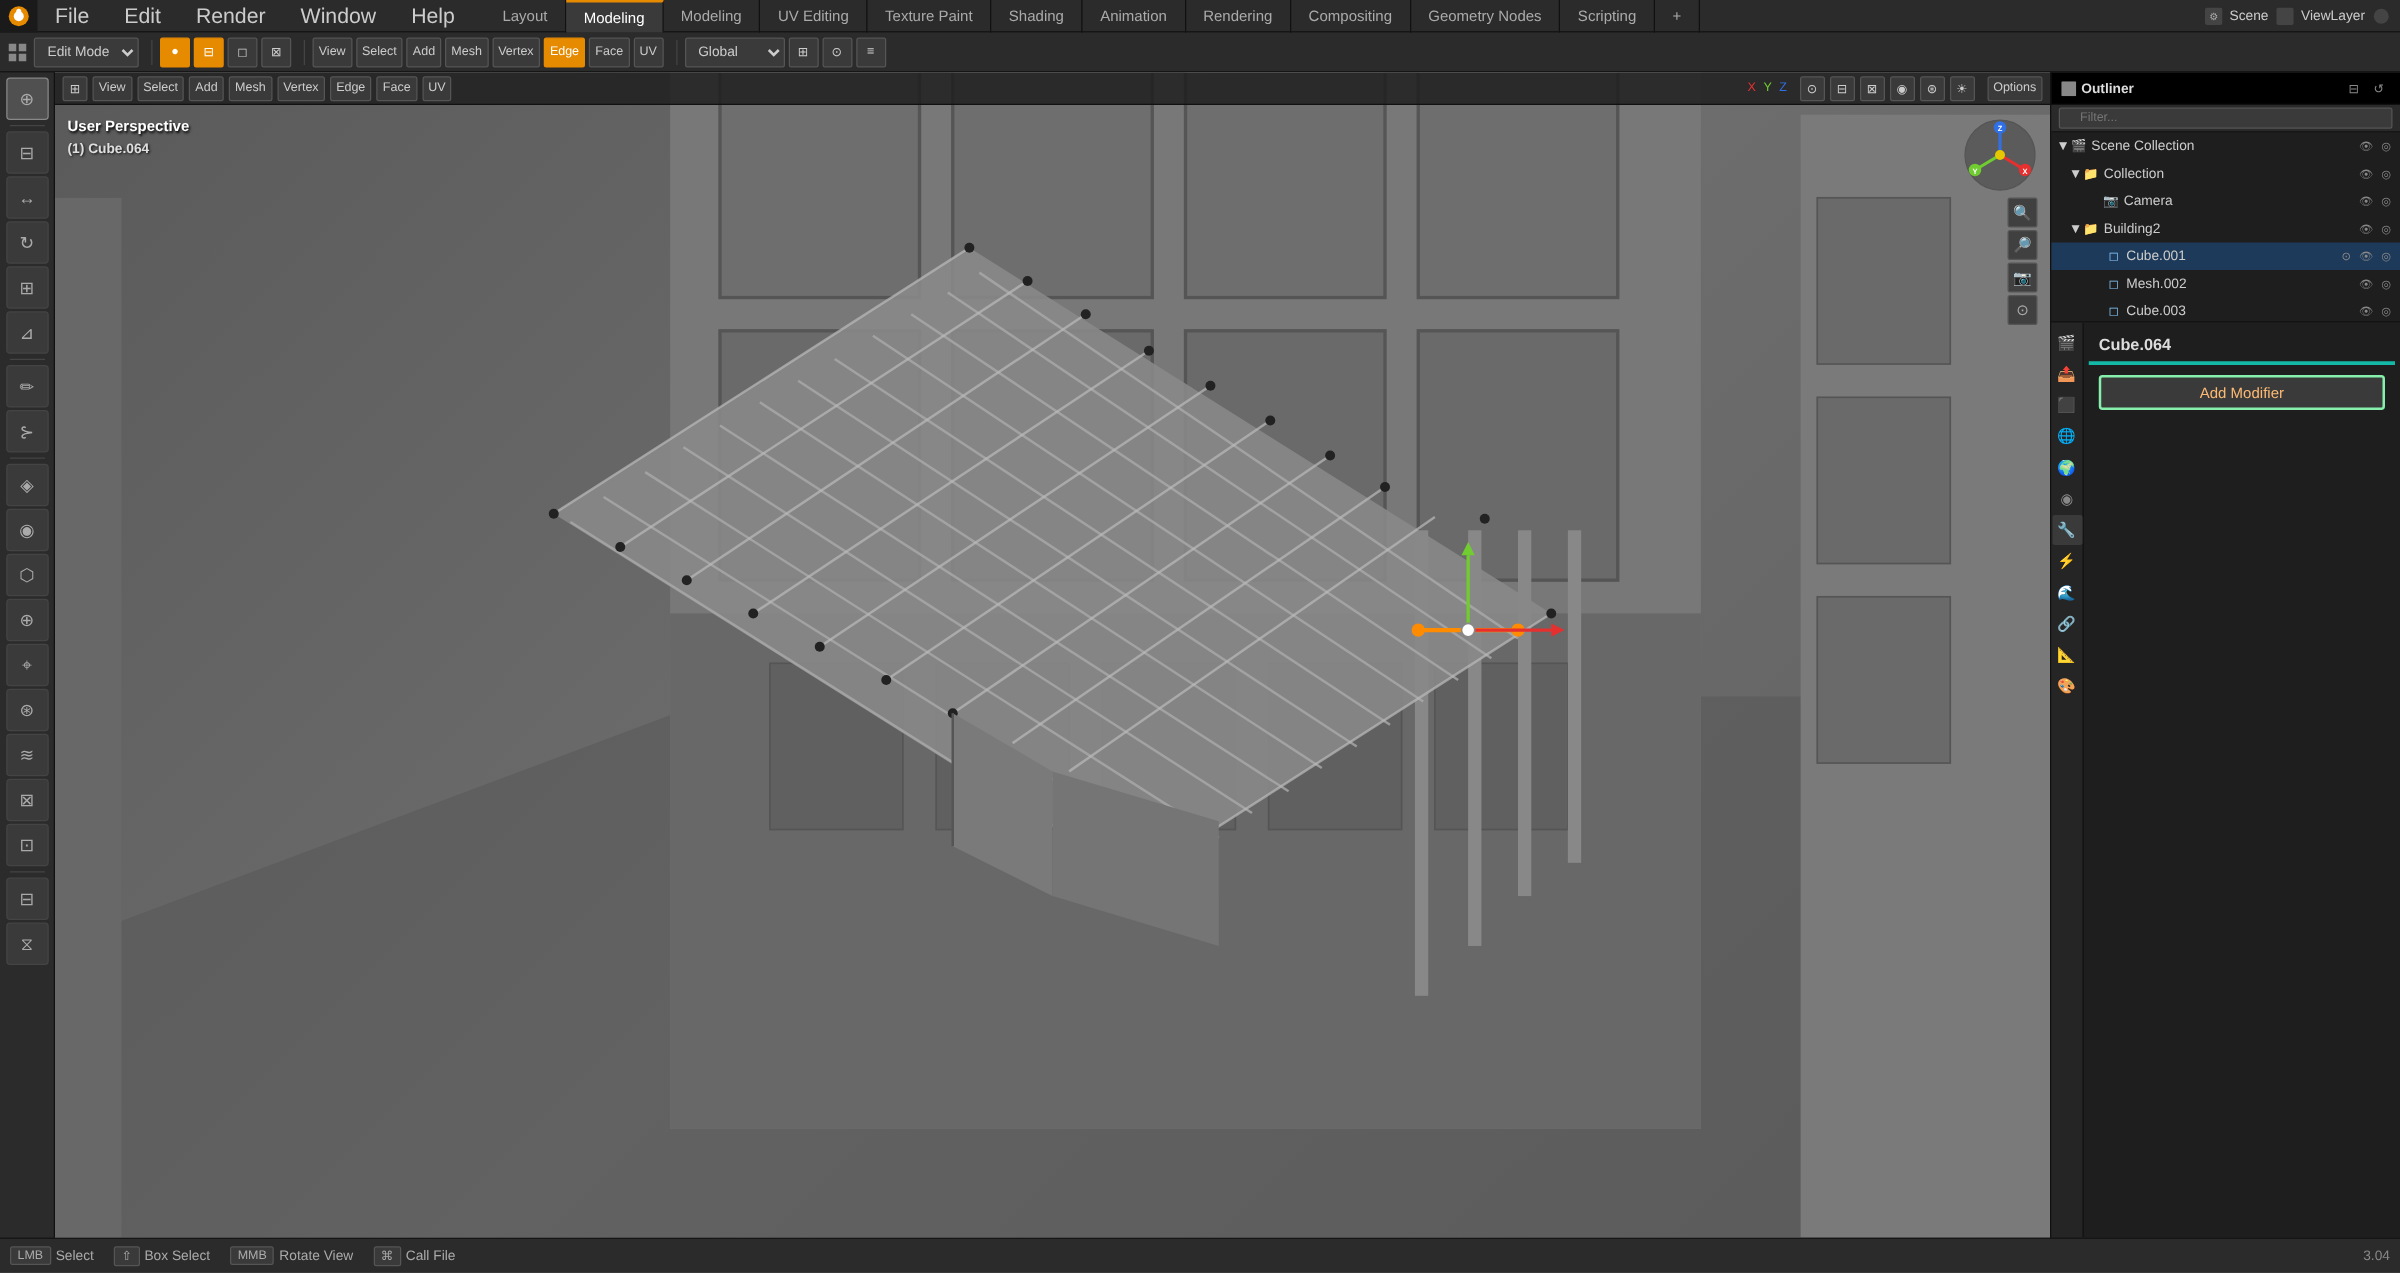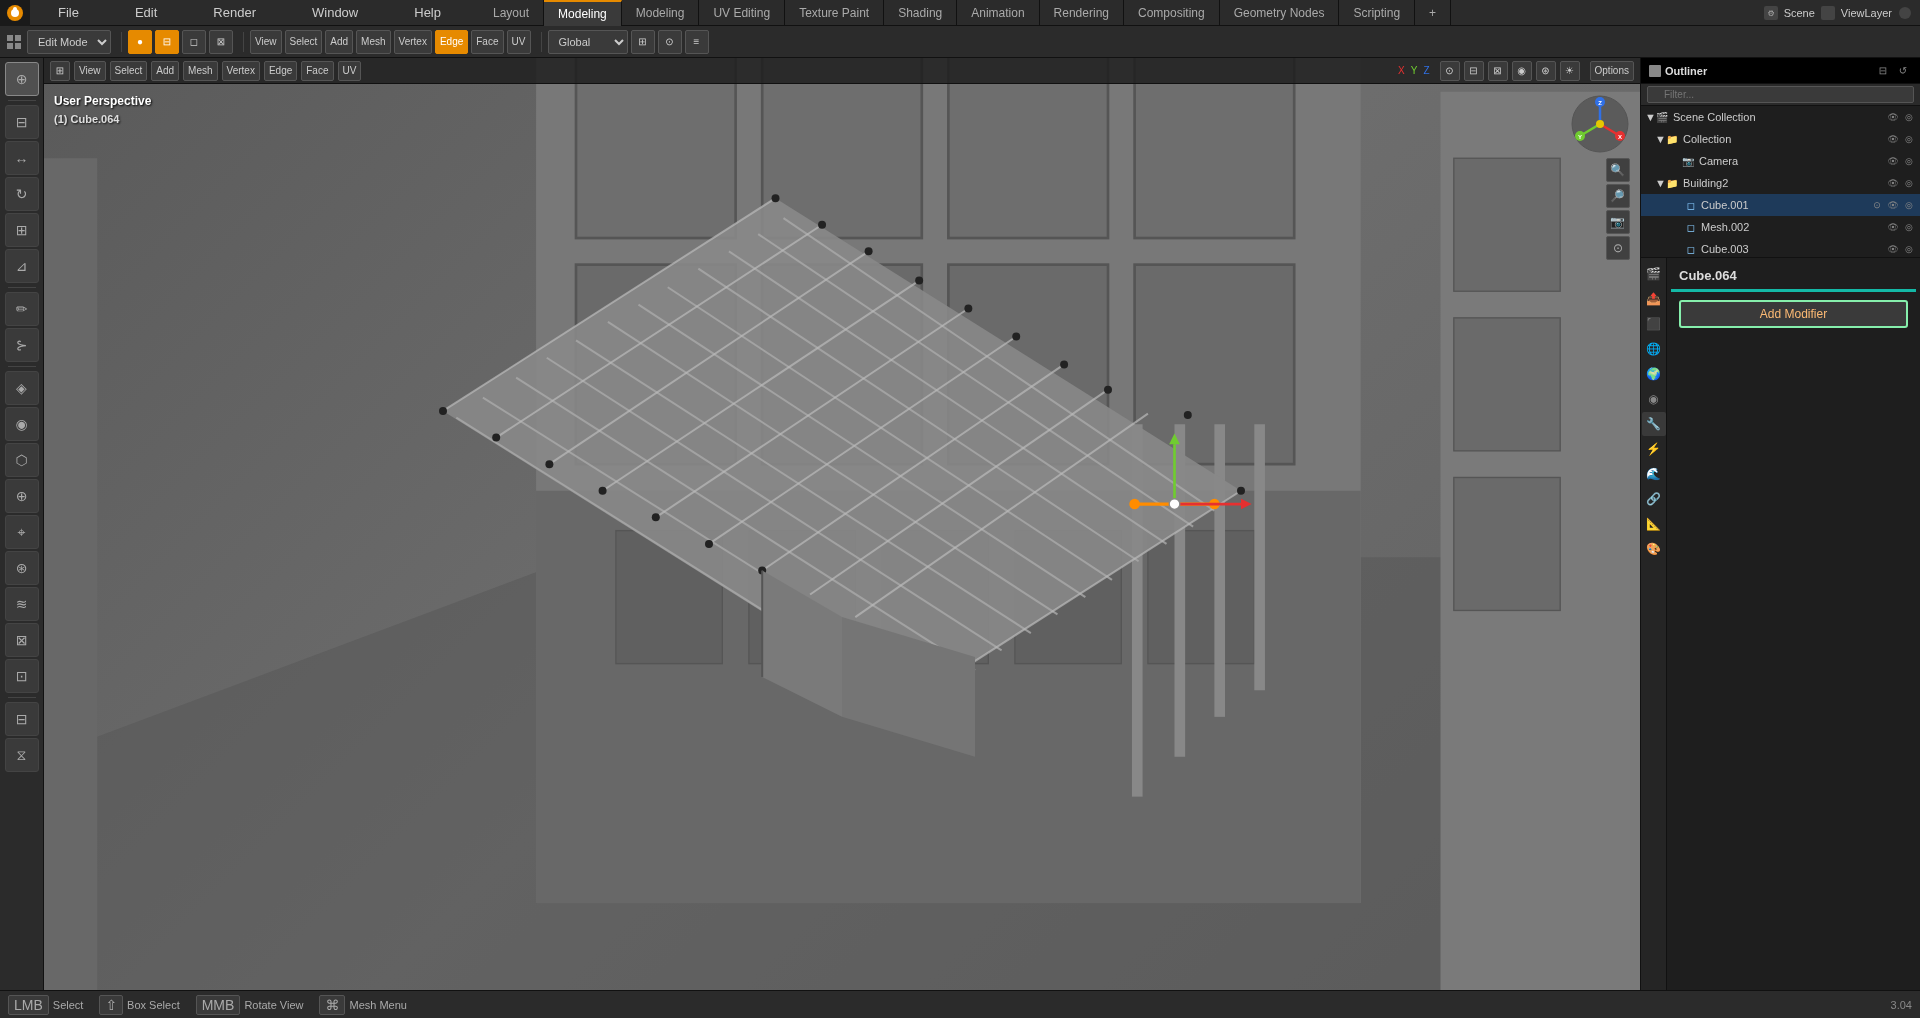--- a/index.html
+++ b/index.html
@@ -6,21 +6,21 @@
     body { width: 1920px; height: 1018px; background: #1a1a1a; font-family: 'Segoe UI', Arial, sans-serif; font-size: 11px; color: #cccccc; overflow: hidden; }
 
     
     #top-menu {
       width: 100%; height: 26px; background: #2b2b2b; display: flex; align-items: center;
       border-bottom: 1px solid #111;
     }
     .blender-logo { width: 30px; height: 26px; display: flex; align-items: center; justify-content: center; background: #1a1a1a; }
     .menu-items { display: flex; align-items: center; height: 100%; }
     .menu-item {
-      padding: 0 28px; height: 100%; display: flex; align-items: center; cursor: pointer; font-size: 13px; color: #cccccc;
+      padding: 0 14px; height: 100%; display: flex; align-items: center; cursor: pointer; font-size: 17px; color: #cccccc;
     }
     .workspace-tabs { display: flex; align-items: center; flex: 1; margin-left: 10px; }
     .workspace-tab {
       padding: 11px 14px; height: 26px; display: flex; align-items: center; cursor: pointer;
       font-size: 12px; color: #aaa; border-right: 1px solid #111;
     }
     .workspace-tab.active { background: #3a3a3a; color: #fff; border-top: 2px solid #e68a00; }
     .top-right { display: flex; align-items: center; margin-left: auto; padding-right: 8px; gap: 6px; font-size: 11px; }
 
     
@@ -134,21 +134,21 @@
       color: #fdba74; cursor: pointer; display: flex; align-items: center; justify-content: center;
       border-radius: 3px; font-size: 12px;
     }
 
     
     #status-bar {
       width: 100%; height: 28px; background: #2b2b2b; display: flex; align-items: center;
       border-top: 1px solid #111; padding: 0 8px; gap: 16px;
     }
     .status-item { display: flex; align-items: center; gap: 4px; font-size: 11px; color: #aaa; cursor: pointer; }
-    .status-key { background: #3a3a3a; border: 1px solid #555; padding: 1px 5px; border-radius: 2px; font-size: 14px; }
+    .status-key { background: #3a3a3a; border: 1px solid #555; padding: 1px 5px; border-radius: 2px; font-size: 10px; }
     .status-right { margin-left: auto; font-size: 11px; color: #888; }
 
     
     .viewport-gizmo {
       position: absolute; top: 36px; right: 10px; width: 60px; height: 60px;
     }
 
     
     .viewport-nav-btns {
       position: absolute; right: 10px; top: 100px; display: flex; flex-direction: column; gap: 2px;
@@ -610,16 +610,16 @@
   <div class="status-item">
     <span class="status-key">⇧</span>
     <span>Box Select</span>
   </div>
   <div class="status-item">
     <span class="status-key">MMB</span>
     <span>Rotate View</span>
   </div>
   <div class="status-item">
     <span class="status-key">⌘</span>
-    <span>Mesh Menu</span>
+    <span>Call File</span>
   </div>
   <div class="status-right">3.04</div>
 </div>
 
 </body></html>

